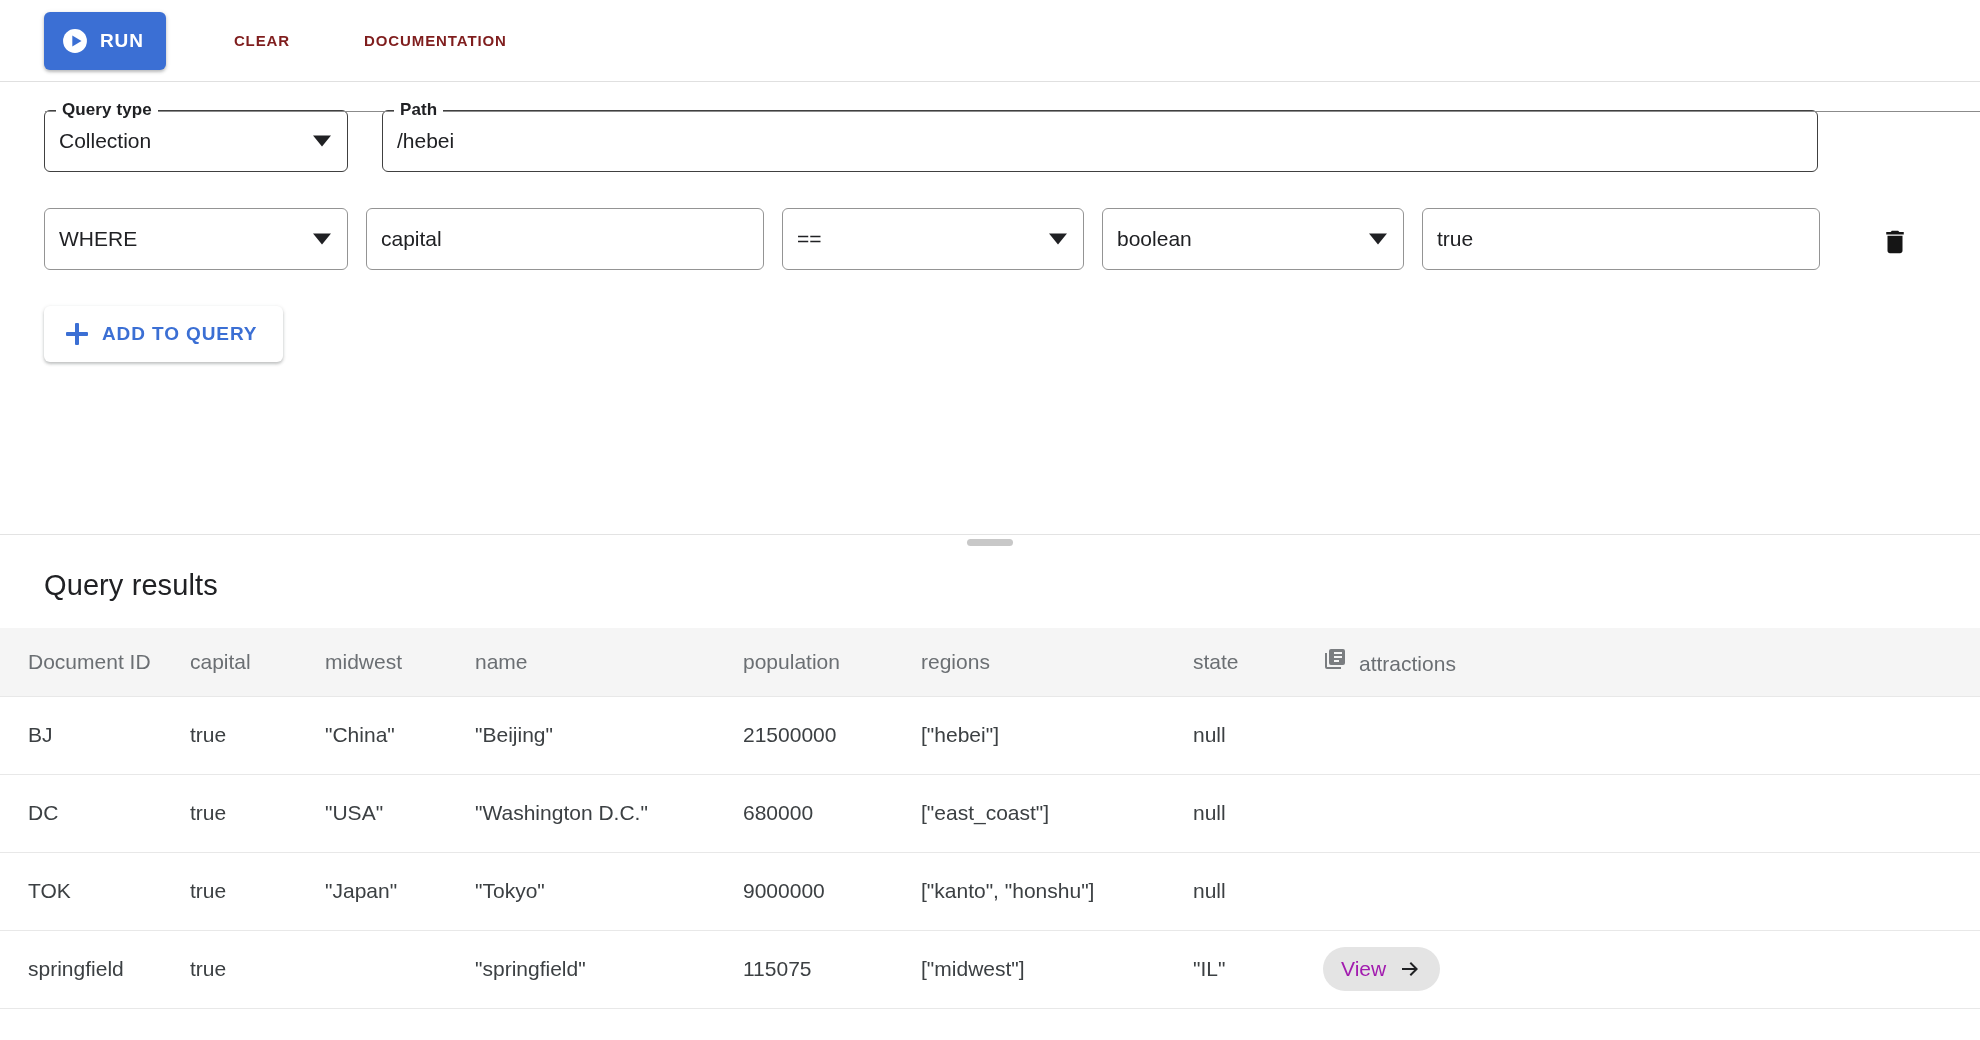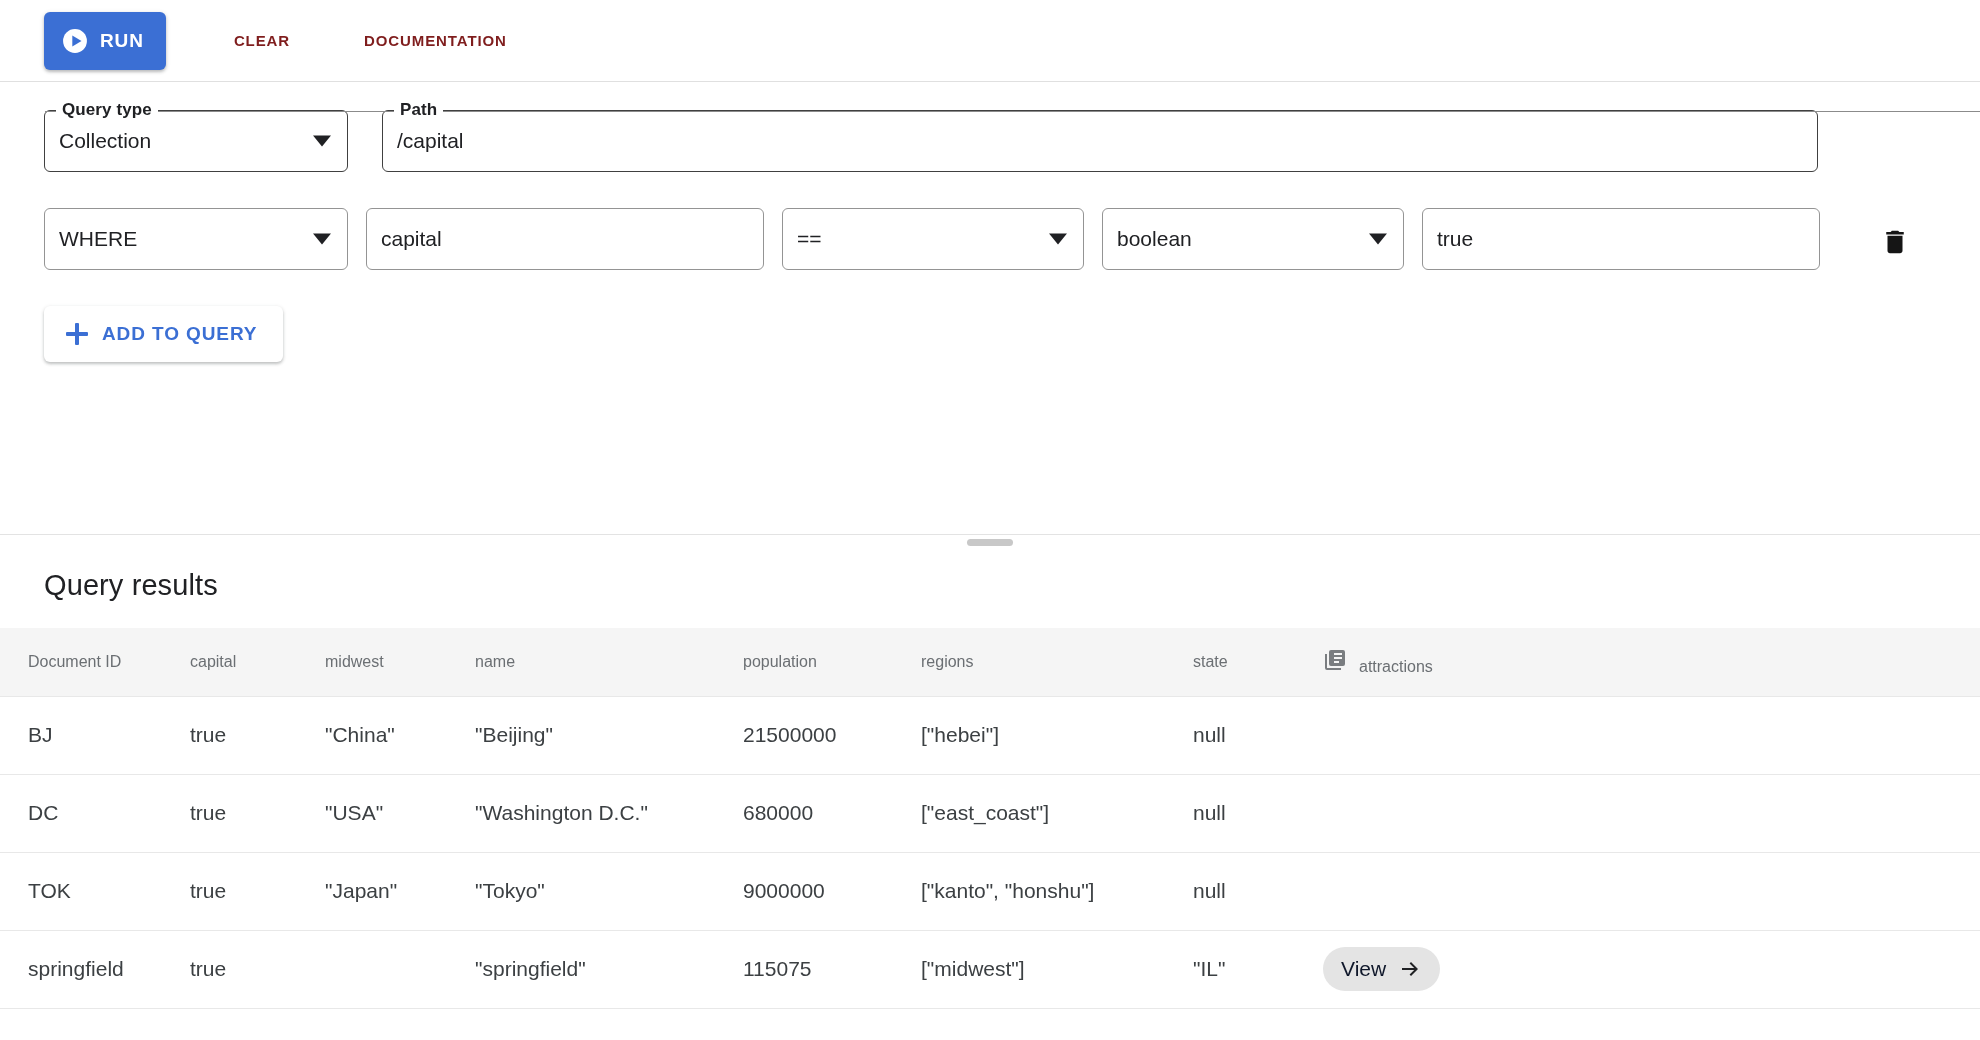--- a/index.html
+++ b/index.html
@@ -198,21 +198,21 @@
     width: 100%;
     border-collapse: collapse;
     table-layout: fixed;
     font-size: 21px;
   }
   table.results thead tr { background: #f5f5f5; }
   table.results th {
     text-align: left;
     font-weight: 400;
     color: #6b6f73;
-    font-size: 16px;
+    font-size: 21px;
     height: 68px;
     padding: 0 10px 0 0;
     vertical-align: middle;
     white-space: nowrap;
   }
   table.results td {
     height: 78px;
     color: #3c4043;
     padding: 0 10px 0 0;
     border-bottom: 1px solid #e8e8e8;
@@ -238,21 +238,21 @@
   .view-btn {
     display: inline-flex;
     align-items: center;
     gap: 12px;
     background: #e4e4e4;
     border: none;
     border-radius: 22px;
     height: 44px;
     padding: 0 18px;
     font-size: 21px;
-    color: #0f172a;
+    color: #a21caf;
     font-family: "Liberation Sans", sans-serif;
     cursor: pointer;
   }
 </style>
 </head>
 <body>
 
 <div class="toolbar">
   <button class="run-btn">
     <span class="play-icon">
@@ -274,21 +274,21 @@
   <div class="row1">
 
     <div class="field f-qtype">
       <span class="legend">Query type</span>
       <span class="value">Collection</span>
       <span class="caret"></span>
     </div>
 
     <div class="field f-path">
       <span class="legend">Path</span>
-      <span class="value">/capital</span>
+      <span class="value">/hebei</span>
     </div>
 
   </div>
 
   <div class="row2">
 
     <div class="field f-clause">
       <span class="value">WHERE</span>
       <span class="caret"></span>
     </div>

